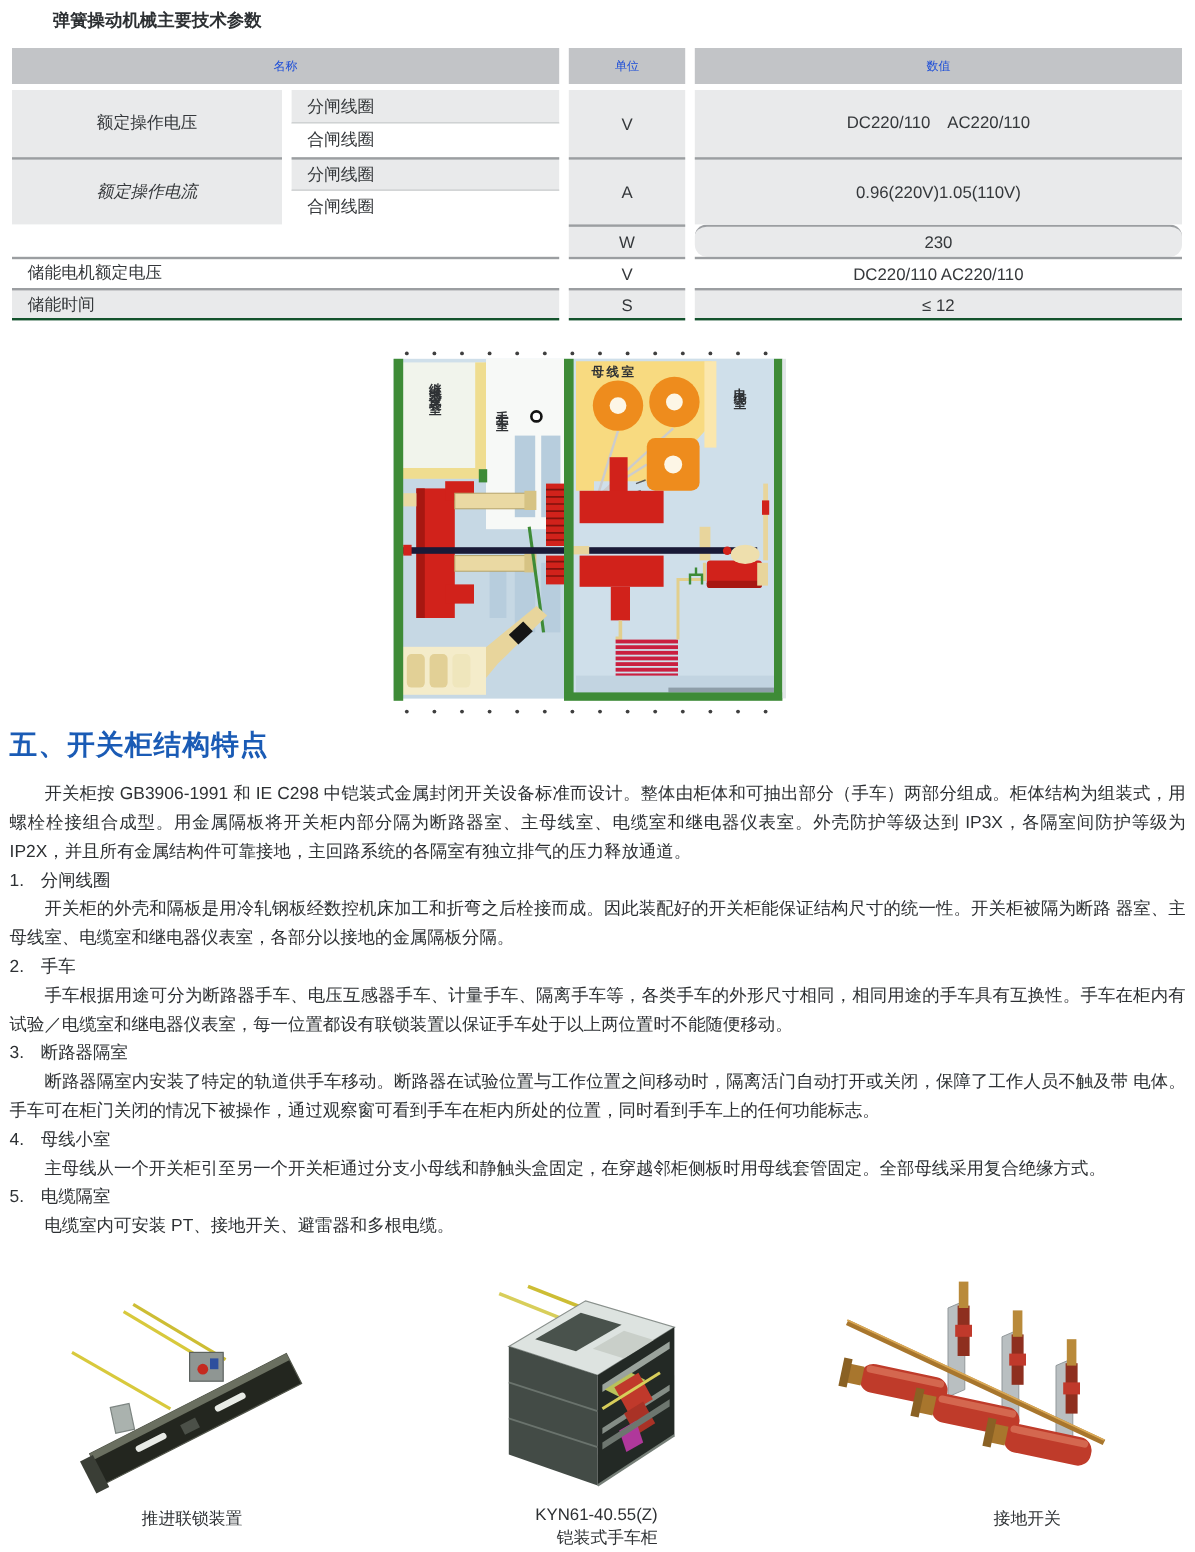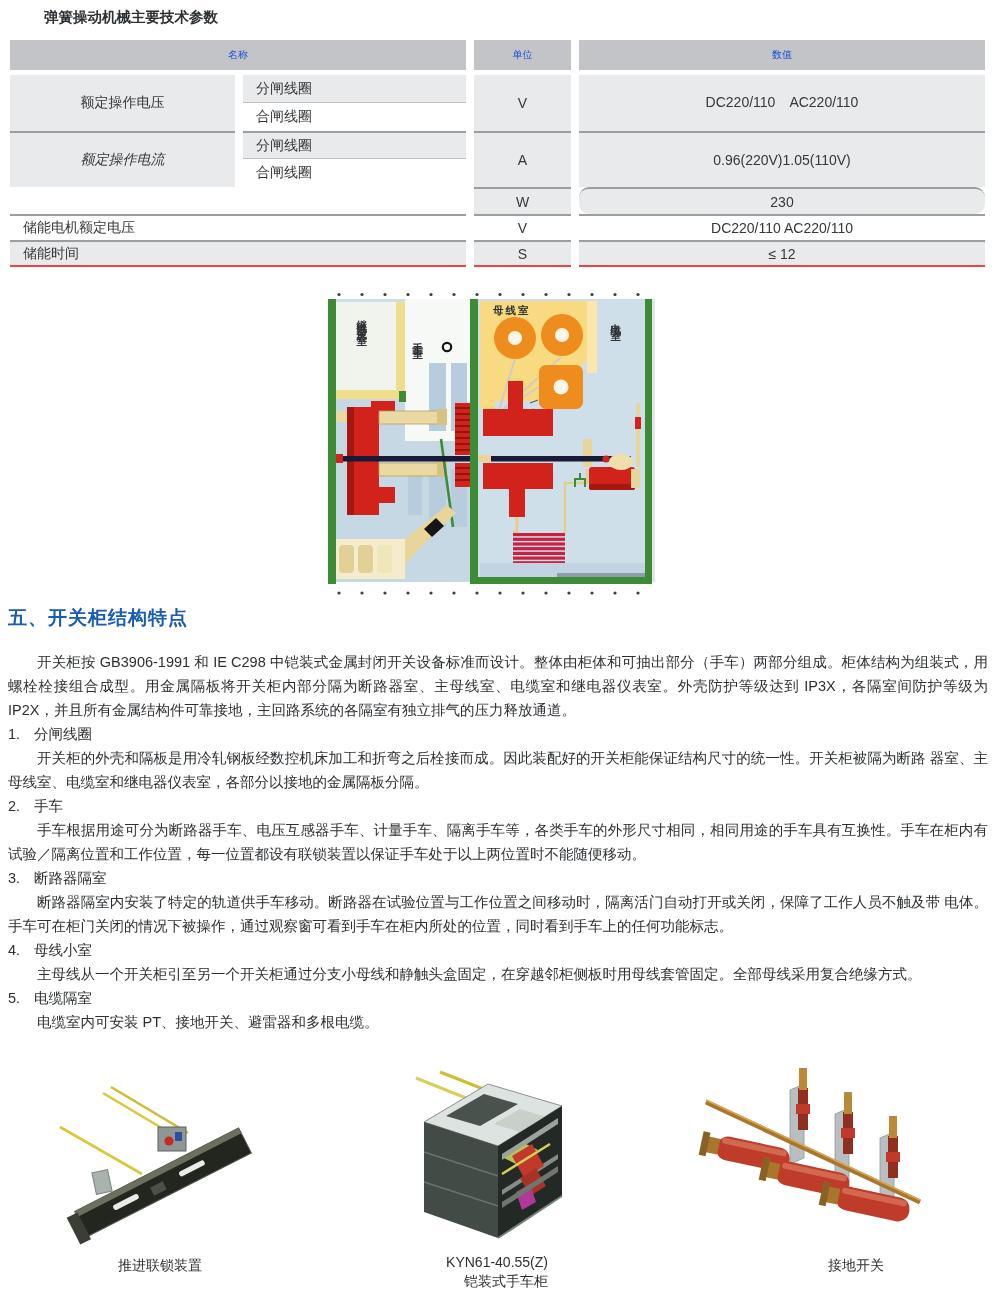--- a/index.html
+++ b/index.html
@@ -17,31 +17,31 @@
     grid-template-columns:225px 223px 97px 406px;
     column-gap:8px;
     grid-template-rows:30px 5px 28px 28px 28px 28px 27px 26px 27px;
     font-size:14px; color:#35383b;
   }
   .cell { display:flex; align-items:center; justify-content:center; background:#e9eaeb; box-sizing:border-box; white-space:pre-wrap; }
   .cell.hdr { background:#c2c4c7; font-size:10px; color:#1d4ed8; }
   .cell.white { background:#ffffff; }
   .cell.left { justify-content:flex-start; padding-left:13px; }
   .bt2 { border-top:2px solid #9b9ea1; }
-  .bb2 { border-bottom:2px solid #ef4444; }
+  .bb2 { border-bottom:2px solid #14532d; }
   .bb1 { border-bottom:1px solid #bfc2c4; }
 
   
   .diagram { position:absolute; left:325px; top:291px; width:330px; height:307px; }
   .dlabel { position:absolute; font-size:10.5px; font-weight:bold; color:#2f3235; line-height:1.35; }
   .dlabel.v { writing-mode:vertical-rl; text-orientation:upright; letter-spacing:3px; }
   .dlabel.h { letter-spacing:2px; }
 
   
-  .sec-heading { position:absolute; left:8px; top:605px; font-size:19px; font-weight:bold; color:#1a5bb5; letter-spacing:1px; }
+  .sec-heading { position:absolute; left:8px; top:605px; font-size:23px; font-weight:bold; color:#1a5bb5; letter-spacing:1px; }
   .body-text { position:absolute; left:8px; top:650px; width:980px; font-size:14.5px; line-height:24px; color:#2d3033; text-align:justify; }
   .body-text p { margin:0; text-indent:2em; }
   .item-head { display:flex; }
   .item-head .num { width:26px; flex:0 0 auto; }
 
   
   .fig { position:absolute; }
   .cap { position:absolute; font-size:14px; color:#2d3033; text-align:right; line-height:19px; }
 </style>
 </head>
@@ -221,21 +221,21 @@
           <span class="num">1.</span>
           <span>分闸线圈</span>
         </div>
       <p>开关柜的外壳和隔板是用冷轧钢板经数控机床加工和折弯之后栓接而成。因此装配好的开关柜能保证结构尺寸的统一性。开关柜被隔为断路 器室、主母线室、电缆室和继电器仪表室，各部分以接地的金属隔板分隔。</p>
     </div>
     <div class="item">
       <div class="item-head">
           <span class="num">2.</span>
           <span>手车</span>
         </div>
-      <p>手车根据用途可分为断路器手车、电压互感器手车、计量手车、隔离手车等，各类手车的外形尺寸相同，相同用途的手车具有互换性。手车在柜内有试验／隔离位置和工作位置，每一位置都设有联锁装置以保证手车处于以上两位置时不能随便移动。</p>
+      <p>手车根据用途可分为断路器手车、电压互感器手车、计量手车、隔离手车等，各类手车的外形尺寸相同，相同用途的手车具有互换性。手车在柜内有试验／电缆室和继电器仪表室，每一位置都设有联锁装置以保证手车处于以上两位置时不能随便移动。</p>
     </div>
     <div class="item">
       <div class="item-head">
           <span class="num">3.</span>
           <span>断路器隔室</span>
         </div>
       <p>断路器隔室内安装了特定的轨道供手车移动。断路器在试验位置与工作位置之间移动时，隔离活门自动打开或关闭，保障了工作人员不触及带 电体。手车可在柜门关闭的情况下被操作，通过观察窗可看到手车在柜内所处的位置，同时看到手车上的任何功能标志。</p>
     </div>
     <div class="item">
       <div class="item-head">

